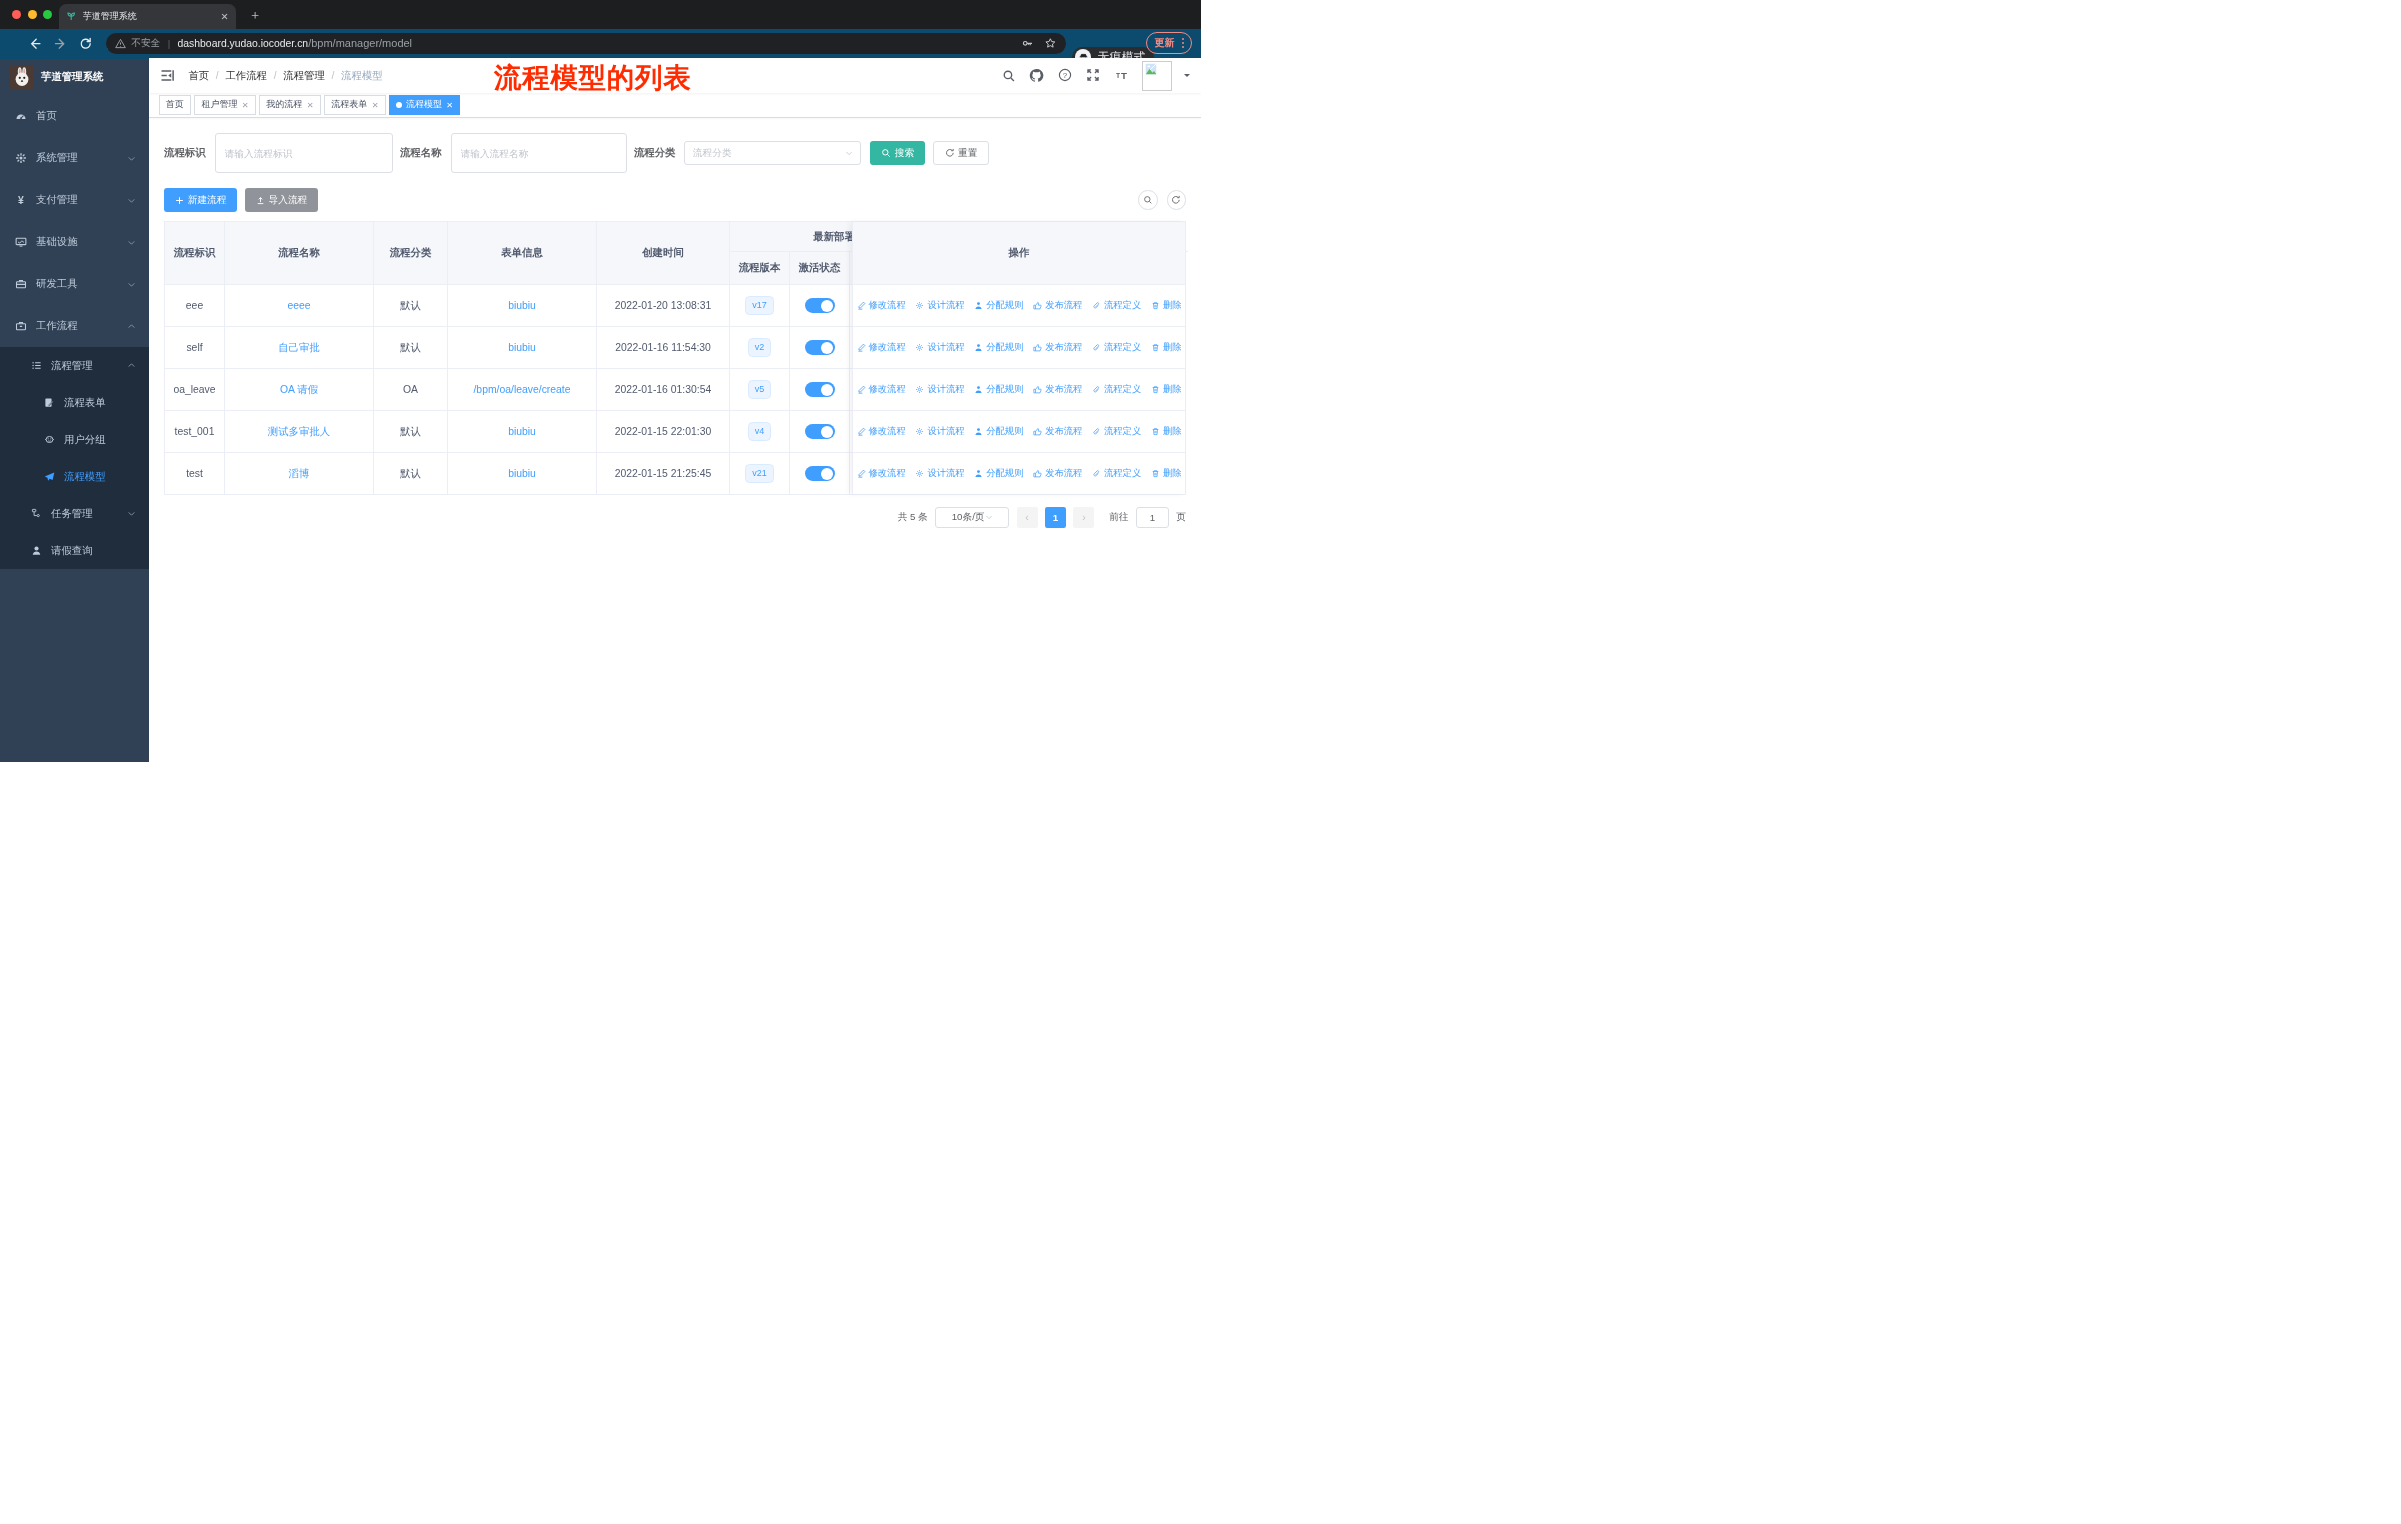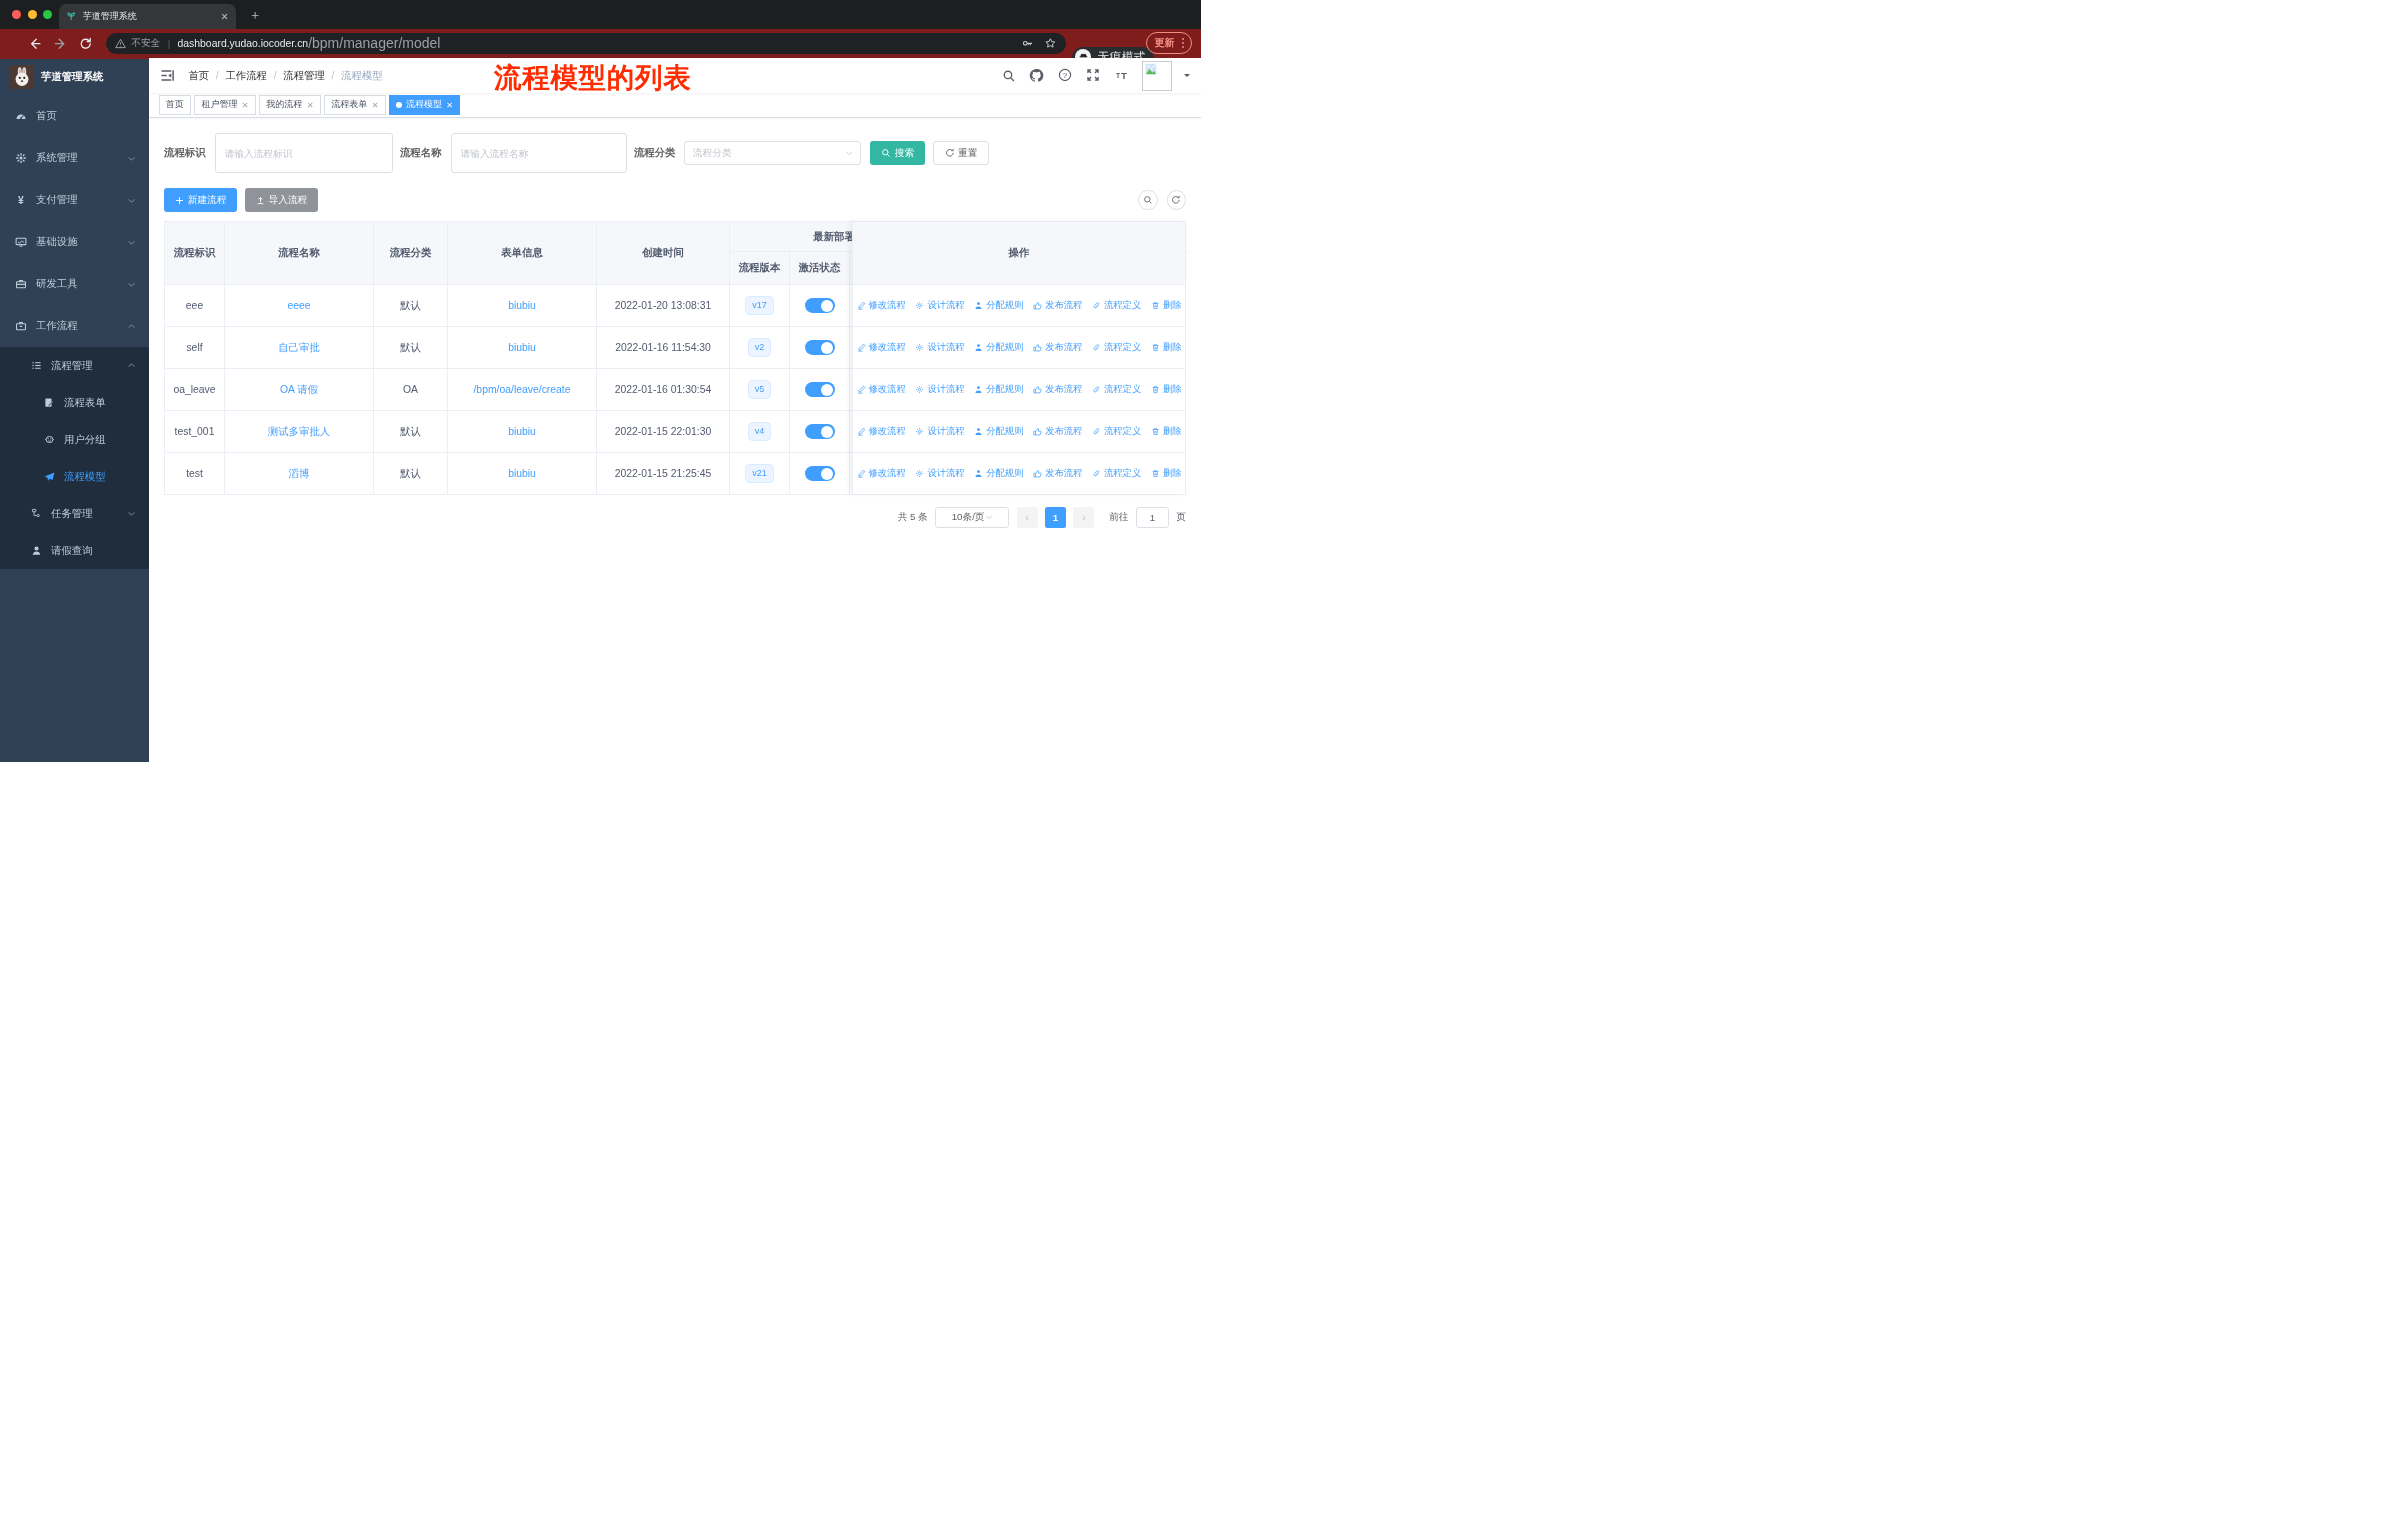--- a/index.html
+++ b/index.html
@@ -12,29 +12,29 @@
   .lights { position:absolute; left:12px; top:9.7px; display:flex; gap:6.7px; }
   .light { width:9px; height:9px; border-radius:50%; }
   .l-red{background:#ff5f57}.l-yel{background:#febc2e}.l-grn{background:#28c840}
   .btab { position:absolute; left:59px; top:3.7px; width:177px; height:25px;
     background:#35363a; border-radius:7.4px 7.4px 0 0; display:flex; align-items:center;
     padding:0 7.4px; gap:6px; color:#e8eaed; font-size:9px; }
   .btab-title { flex:1; white-space:nowrap; overflow:hidden; }
   .btab-close { color:#bdc1c6; font-size:9.7px; cursor:default; }
   .newtab { position:absolute; left:246px; top:7.4px; width:18px; height:18px;
     color:#bdc1c6; font-size:12.7px; text-align:center; line-height:17px; border-radius:50%; }
-  .toolbar { height:30px; background:#7f1d1d; display:flex; align-items:center; position:relative;padding-left:20px; }
+  .toolbar { height:30px; background:#0c4a6e; display:flex; align-items:center; position:relative;padding-left:20px; }
   .nav-ic { width:21px; height:21px; display:flex; align-items:center; justify-content:center;
     color:#c7c9cc; margin-left:4.5px; border-radius:50%; }
   .urlbar { position:absolute; left:106px; top:3.7px; width:960px; height:21px;
     background:#202124; border-radius:10.4px; display:flex; align-items:center;
     padding:0 9px; color:#9aa0a6; font-size:9.7px; }
   .urlbar .sep { color:#5f6368; margin:0 7.4px; }
   .host { color:#e8eaed; font-size:10.4px; }
-  .path { color:#9aa0a6; font-size:14px; }
+  .path { color:#9aa0a6; font-size:11px; }
   .url-right { margin-left:auto; display:flex; gap:10.4px; align-items:center; color:#c7c9cc; }
   .incog { position:absolute; left:1072px; top:18px; height:21px; background:#2b2c2f;
     border-radius:10.4px; display:flex; align-items:center; gap:6px; padding:0 9px 0 3px;
     color:#e8eaed; font-size:12px; }
   .incog-circle { width:16.4px; height:16.4px; border-radius:50%; background:#f1f3f4;
     display:flex; align-items:center; justify-content:center; }
   .update-pill { position:absolute; left:1146px; top:3px; height:22px; border:1.5px solid #f28b82;
     border-radius:12px; display:flex; align-items:center; gap:7.4px; padding:0 7.4px;
     color:#f28b82; font-size:10px; font-weight:700; }
   .kebab { display:flex; flex-direction:column; gap:1.5px; }

